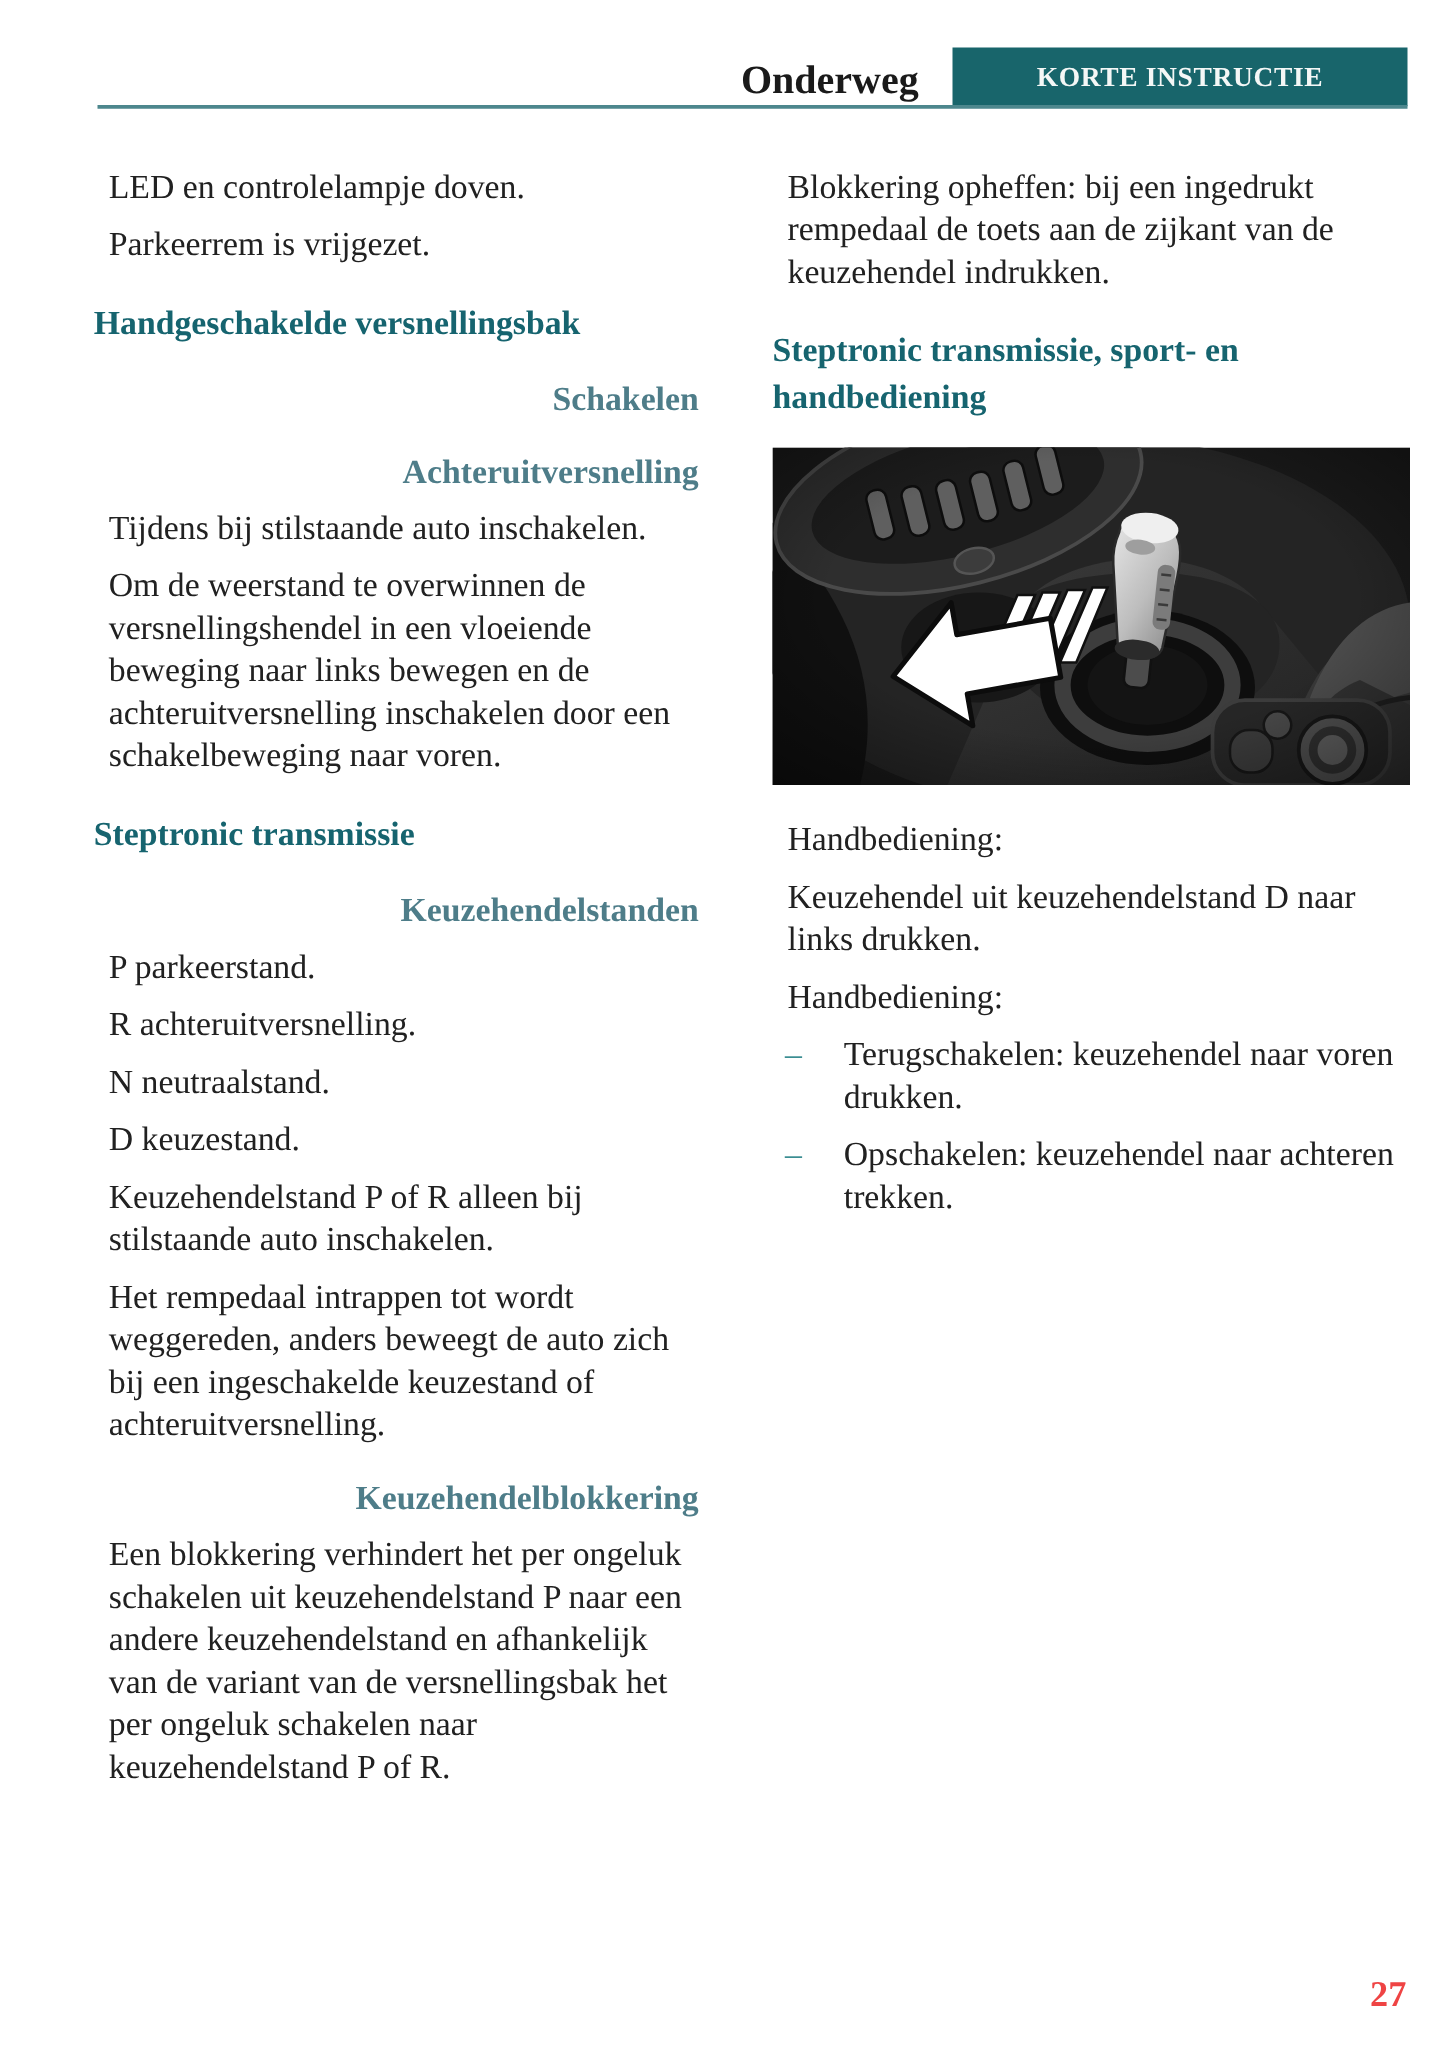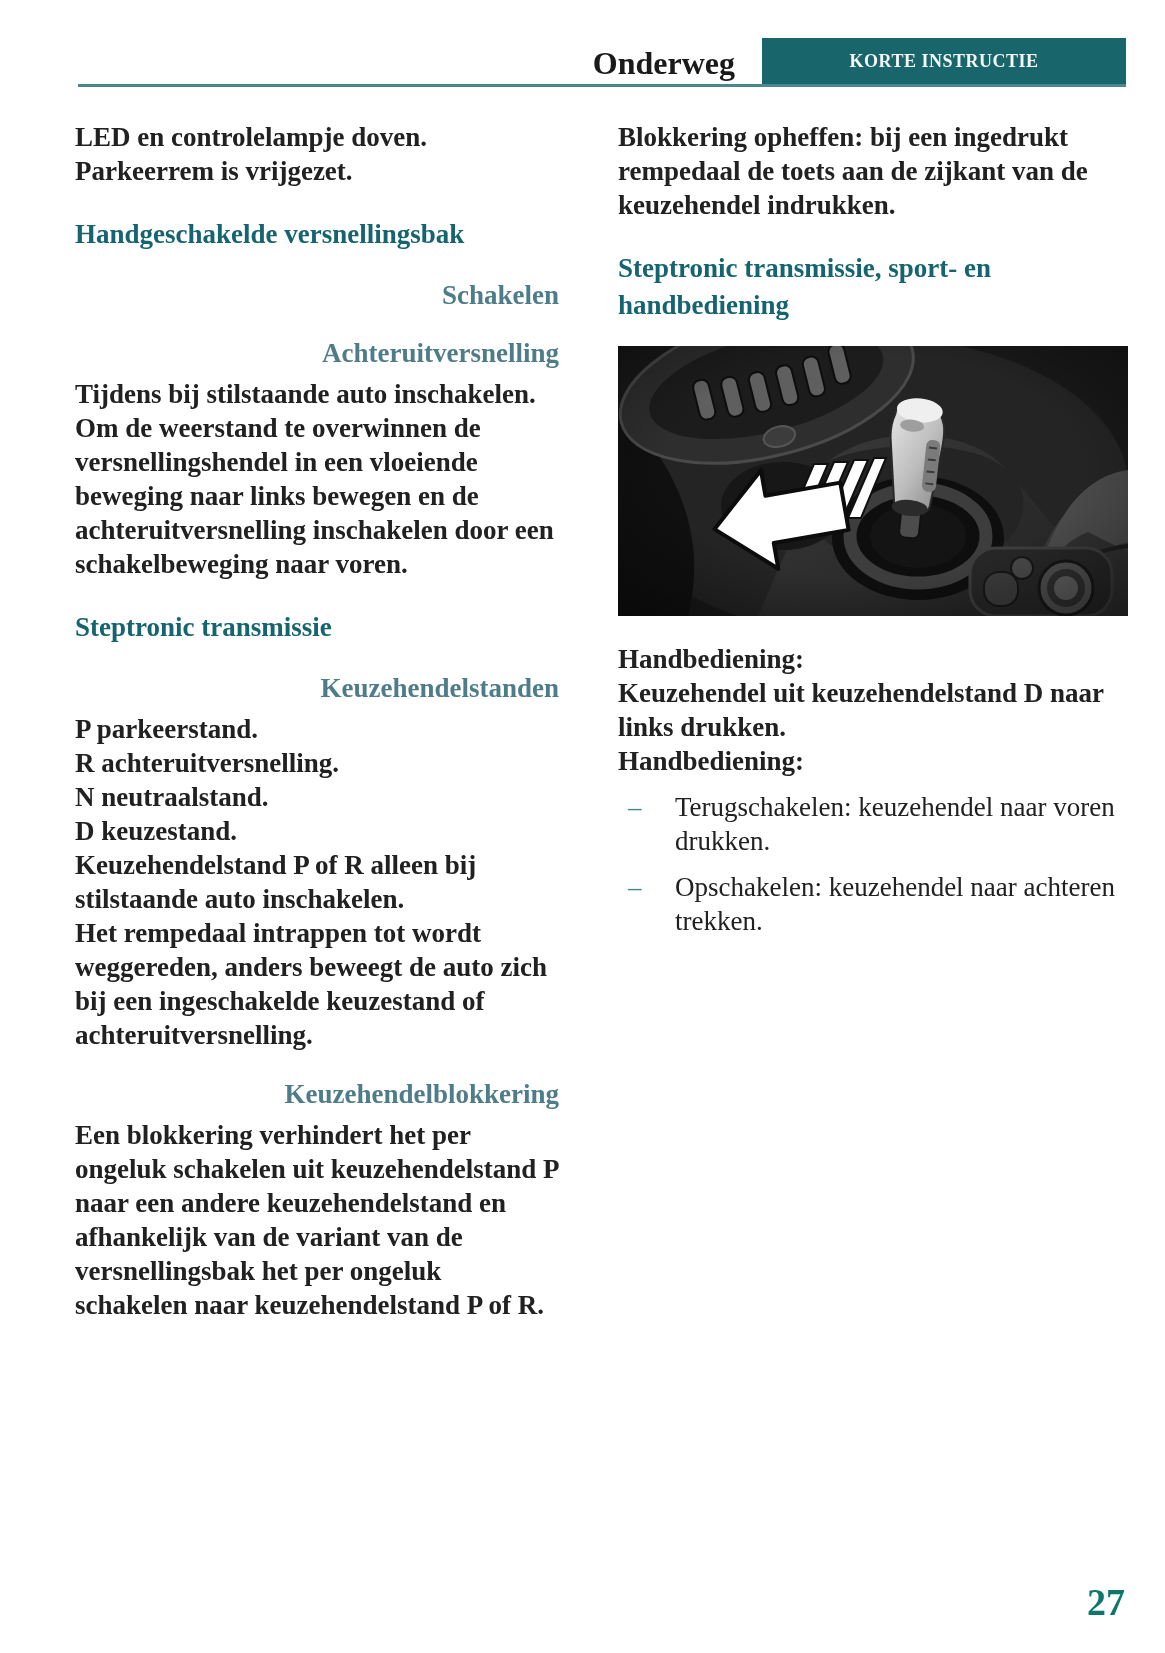--- a/index.html
+++ b/index.html
@@ -11,31 +11,31 @@
   
   .hdr-section{
     position:absolute;top:42px;right:430px;
     font-size:32px;font-weight:bold;color:#1a1a1a;line-height:42px;
   }
   .hdr-band{
     position:absolute;left:762px;top:38px;width:364px;height:47px;
     background:#18656b;display:flex;align-items:center;justify-content:center;
   }
   .hdr-band span{
-    color:#f4f7f6;font-size:18px;font-weight:bold;letter-spacing:.5px;
+    color:#f4f7f6;font-size:22px;font-weight:bold;letter-spacing:.5px;
   }
   .hdr-rule{
     position:absolute;left:78px;top:84px;width:1048px;height:3px;
     background:#4d878d;
   }
   
   .col{position:absolute;top:120px;font-size:27px;line-height:34px;}
   .col-left{left:75px;width:484px;}
   .col-right{left:618px;width:510px;}
-  .col p{margin:0;font-weight:bold;}
+  .col p{margin:12px;}
   h2{
     font-size:27px;line-height:37px;font-weight:bold;color:#16646f;
     margin:28px 0 6px 0;
   }
   h3{
     font-size:27px;line-height:32px;font-weight:bold;color:#4e7d89;
     margin:26px 0 8px 0;
     text-align:right;
   }
   
@@ -45,21 +45,21 @@
   
   .dashlist{margin-top:12px;}
   .dashitem{display:flex;margin-bottom:12px;}
   .dashitem .dash{
     color:#3a8d92;width:57px;flex:0 0 57px;padding-left:10px;box-sizing:border-box;
   }
   .dashitem .txt{flex:1;}
   
   .pagenum{
     position:absolute;right:40px;top:1580px;
-    font-size:38px;font-weight:bold;color:#0f766e;
+    font-size:29px;font-weight:bold;color:#ef4444;
   }
 </style>
 </head>
 <body>
 
 <div class="hdr-section">Onderweg</div>
 <div class="hdr-band">
   <span>KORTE INSTRUCTIE</span>
 </div>
 <div class="hdr-rule"></div>

